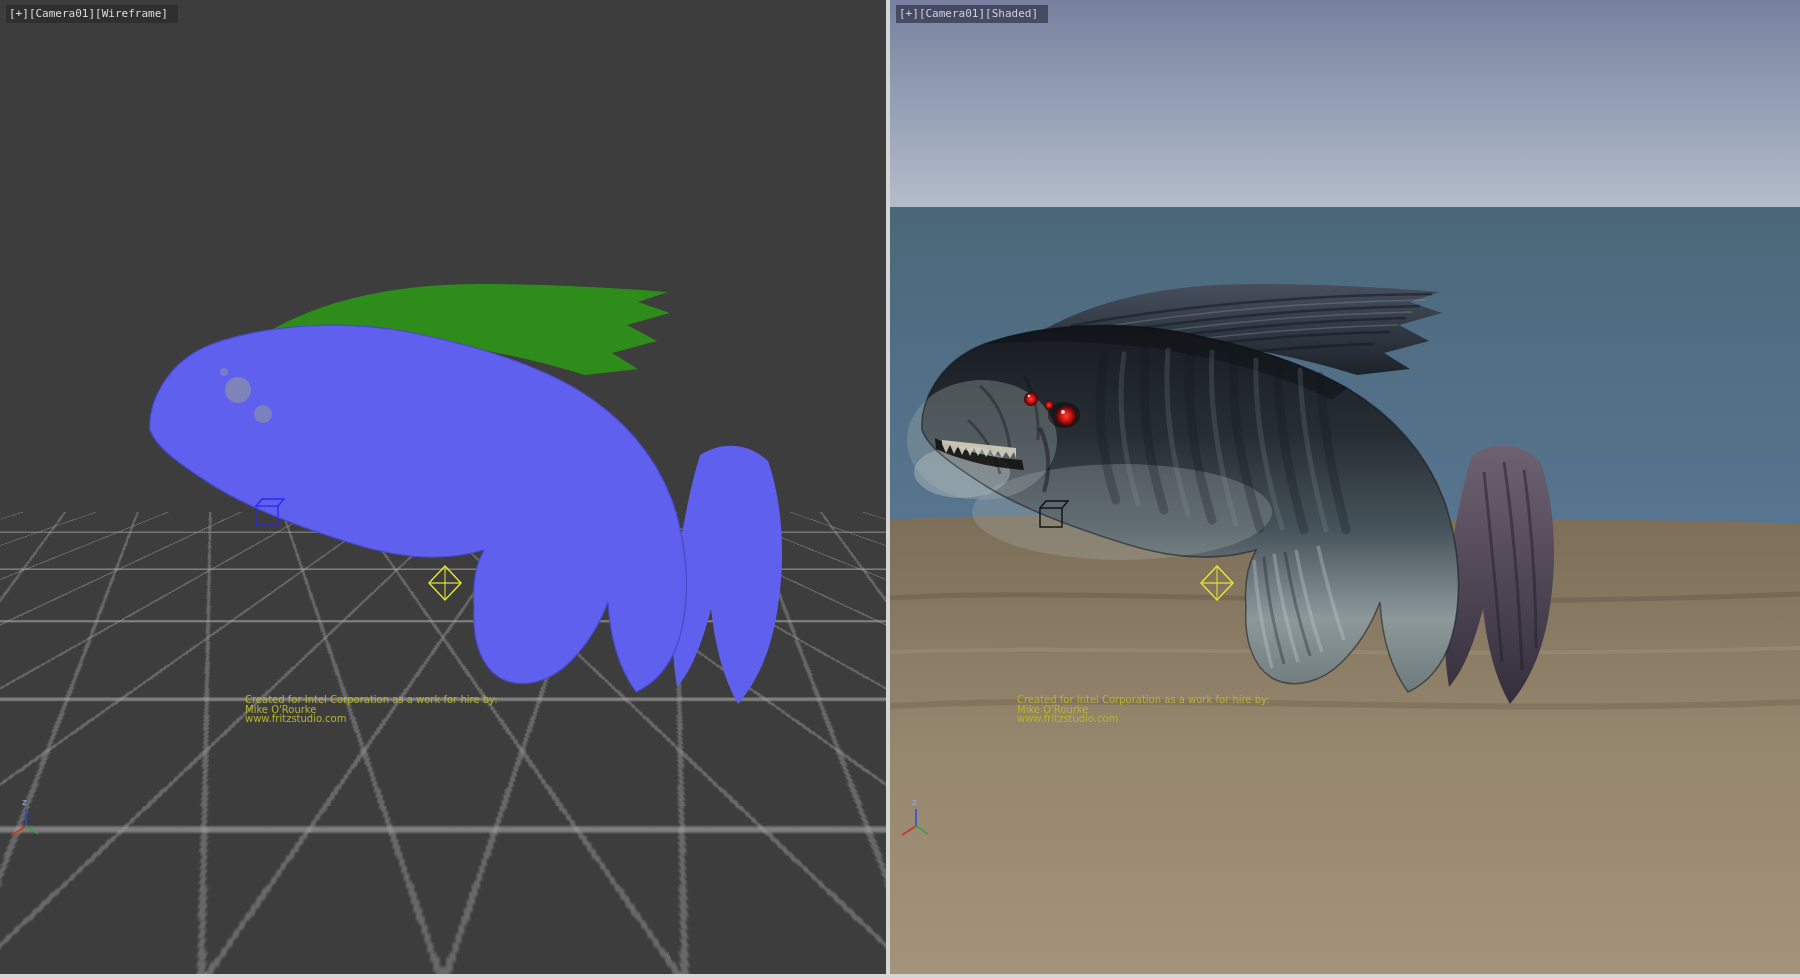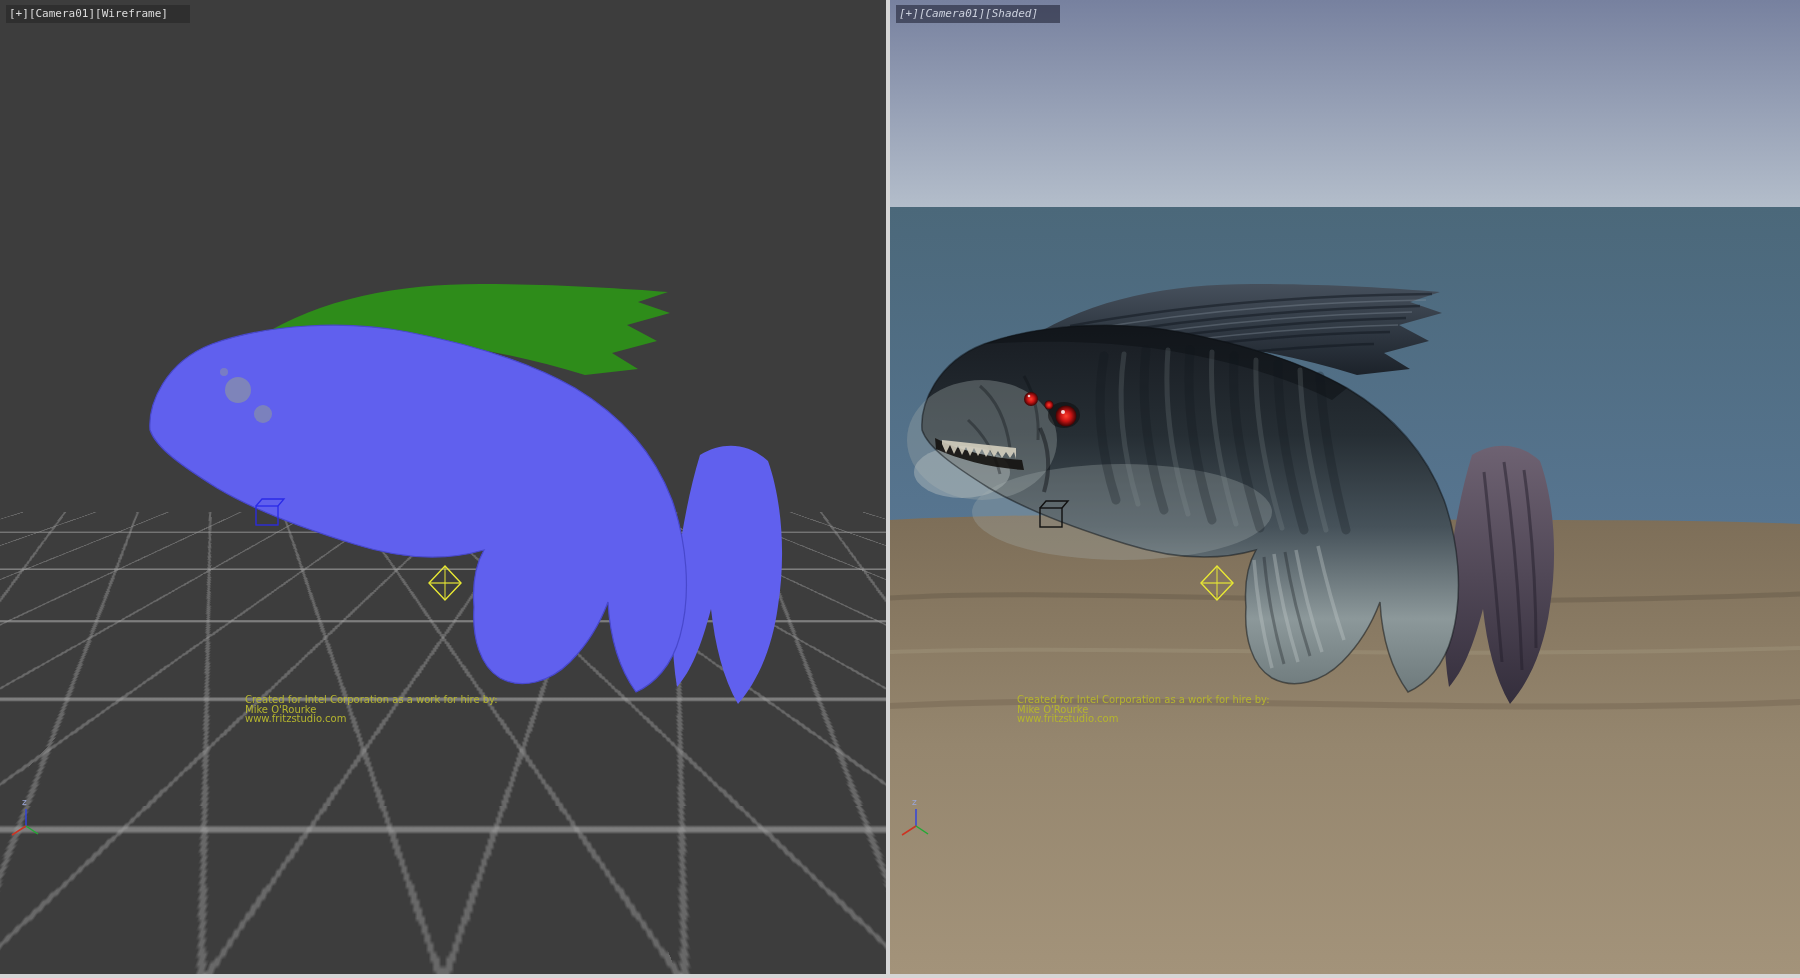--- a/index.html
+++ b/index.html
@@ -6,22 +6,22 @@
   .app{position:relative;width:1800px;height:978px;background:#d6d6d6;
        font-family:"DejaVu Sans",sans-serif;overflow:hidden;}
   .vp{position:absolute;top:0;height:974px;overflow:hidden;}
   .vp-left{left:0;width:886px;background:#3d3d3d;}
   .vp-right{left:890px;width:910px;background:#77819f;}
   .divider{position:absolute;left:886px;top:0;width:4px;height:974px;background:#d6d6d6;cursor:ew-resize;}
   .vp-svg{position:absolute;left:0;top:0;width:100%;height:100%;}
   .vp-label{position:absolute;top:5px;left:6px;
             font-family:"DejaVu Sans Mono",monospace;font-size:11px;line-height:15px;
             color:#dcdcdc;letter-spacing:0;user-select:none;
-            background:rgba(15,15,15,.30);padding:1px 22px 2px 3px;}
-  .vp-right .vp-label{background:rgba(26,28,46,.55);color:#ccd1de;font-style:italic;}
+            background:rgba(15,15,15,.30);padding:1px 10px 2px 3px;}
+  .vp-right .vp-label{background:rgba(26,28,46,.55);color:#ccd1de;}
   .vp-label span{cursor:pointer;}
   
   .grid-plane{position:absolute;top:512px;left:50%;width:2400px;height:2000px;margin-left:-1200px;
     transform-origin:50% 0;transform:perspective(380px) rotateX(62deg);
     background-image:
       repeating-linear-gradient(0deg,  rgba(168,168,168,.60) 0 2px, transparent 2px 56px),
       repeating-linear-gradient(62deg, rgba(150,150,150,.48) 0 2px, transparent 2px 64px),
       repeating-linear-gradient(-62deg,rgba(150,150,150,.48) 0 2px, transparent 2px 64px);}
   .wm{font-family:"DejaVu Sans",sans-serif;font-size:10px;fill:#b5b52e;}
   .axis-label{font-family:"DejaVu Sans",sans-serif;font-size:9px;fill:#9aa6d8;}

